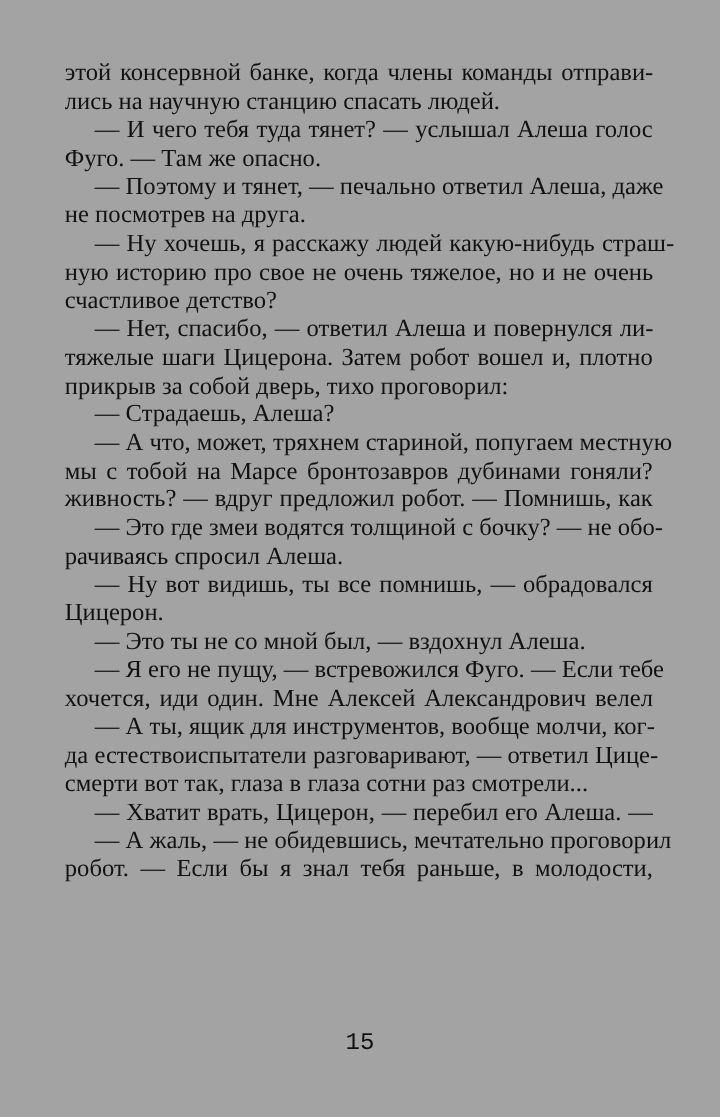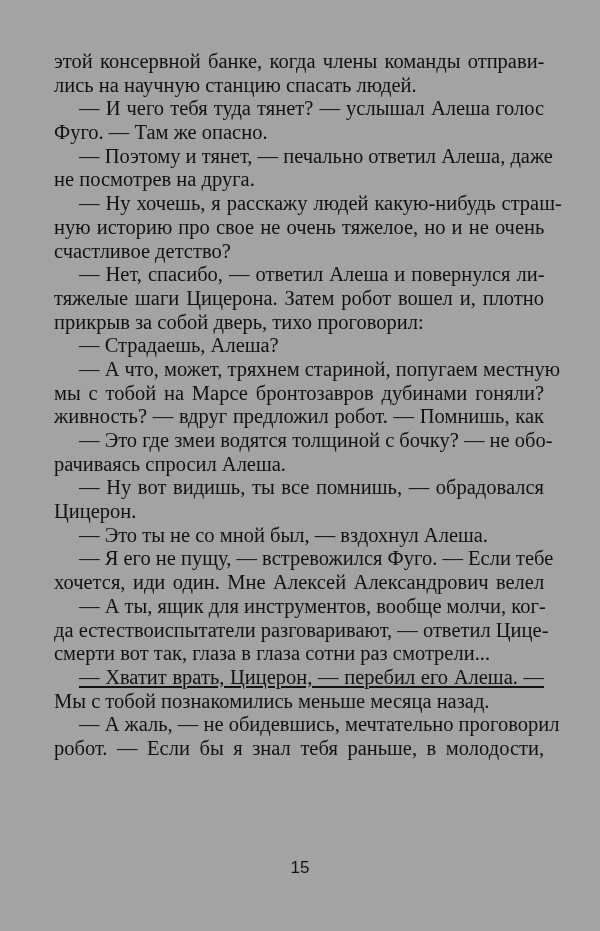--- a/index.html
+++ b/index.html
@@ -13,21 +13,21 @@
     font-size: 20.5px; line-height: 23.7px; color: #111111;
   }
   .line {
     display: block; white-space: nowrap; text-align: justify; text-align-last: justify;
     height: 23.7px; overflow: visible;
   }
   .line.last { text-align-last: left; }
   .line.indent { padding-left: 25px; }
   .page-number {
     position: absolute; top: 858px; left: 0; width: 600px; text-align: center;
-    font-family: Liberation Sans, sans-serif; font-size: 17px; color: #111;
+    font-family: Liberation Mono, monospace; font-size: 20px; color: #111;
   }
 </style>
 </head>
 <body>
 
 <div class="page">
   <div class="text-block" id="text-block">
       <span class="line" style="display: block; width: auto; word-spacing: 2.16667px;">этой консервной банке, когда члены команды отправи-</span>
       <span class="line last">лись на научную станцию спасать людей.</span>
       <span class="line indent" style="display: block; width: auto; word-spacing: 1px;">— И чего тебя туда тянет? — услышал Алеша голос</span>
@@ -47,19 +47,18 @@
       <span class="line indent" style="display: block; width: auto;">— Это где змеи водятся толщиной с бочку? — не обо-</span>
       <span class="line last">рачиваясь спросил Алеша.</span>
       <span class="line indent" style="display: block; width: auto; word-spacing: 1.5px;">— Ну вот видишь, ты все помнишь, — обрадовался</span>
       <span class="line last">Цицерон.</span>
       <span class="line indent last">— Это ты не со мной был, — вздохнул Алеша.</span>
       <span class="line indent" style="display: block; width: auto;">— Я его не пущу, — встревожился Фуго. — Если тебе</span>
       <span class="line" style="display: block; width: auto; word-spacing: 2.33333px;">хочется, иди один. Мне Алексей Александрович велел</span>
       <span class="line indent" style="display: block; width: auto;">— А ты, ящик для инструментов, вообще молчи, ког-</span>
       <span class="line" style="display: block; width: auto;">да естествоиспытатели разговаривают, — ответил Цице-</span>
       <span class="line last">смерти вот так, глаза в глаза сотни раз смотрели...</span>
-      <span class="line indent" style="display: block; width: auto; word-spacing: 0.5px; text-decoration: underline;">— Хватит врать, Цицерон, — перебил его Алеша. —</span>
-      <span class="line last">Мы с тобой познакомились меньше месяца назад.</span>
+      <span class="line indent" style="display: block; width: auto; word-spacing: 0.5px;">— Хватит врать, Цицерон, — перебил его Алеша. —</span>
       <span class="line indent" style="display: block; width: auto;">— А жаль, — не обидевшись, мечтательно проговорил</span>
       <span class="line" style="display: block; width: auto; word-spacing: 4.44444px;">робот. — Если бы я знал тебя раньше, в молодости,</span>
     </div>
   <div class="page-number">15</div>
 </div>
 
 </body></html>

